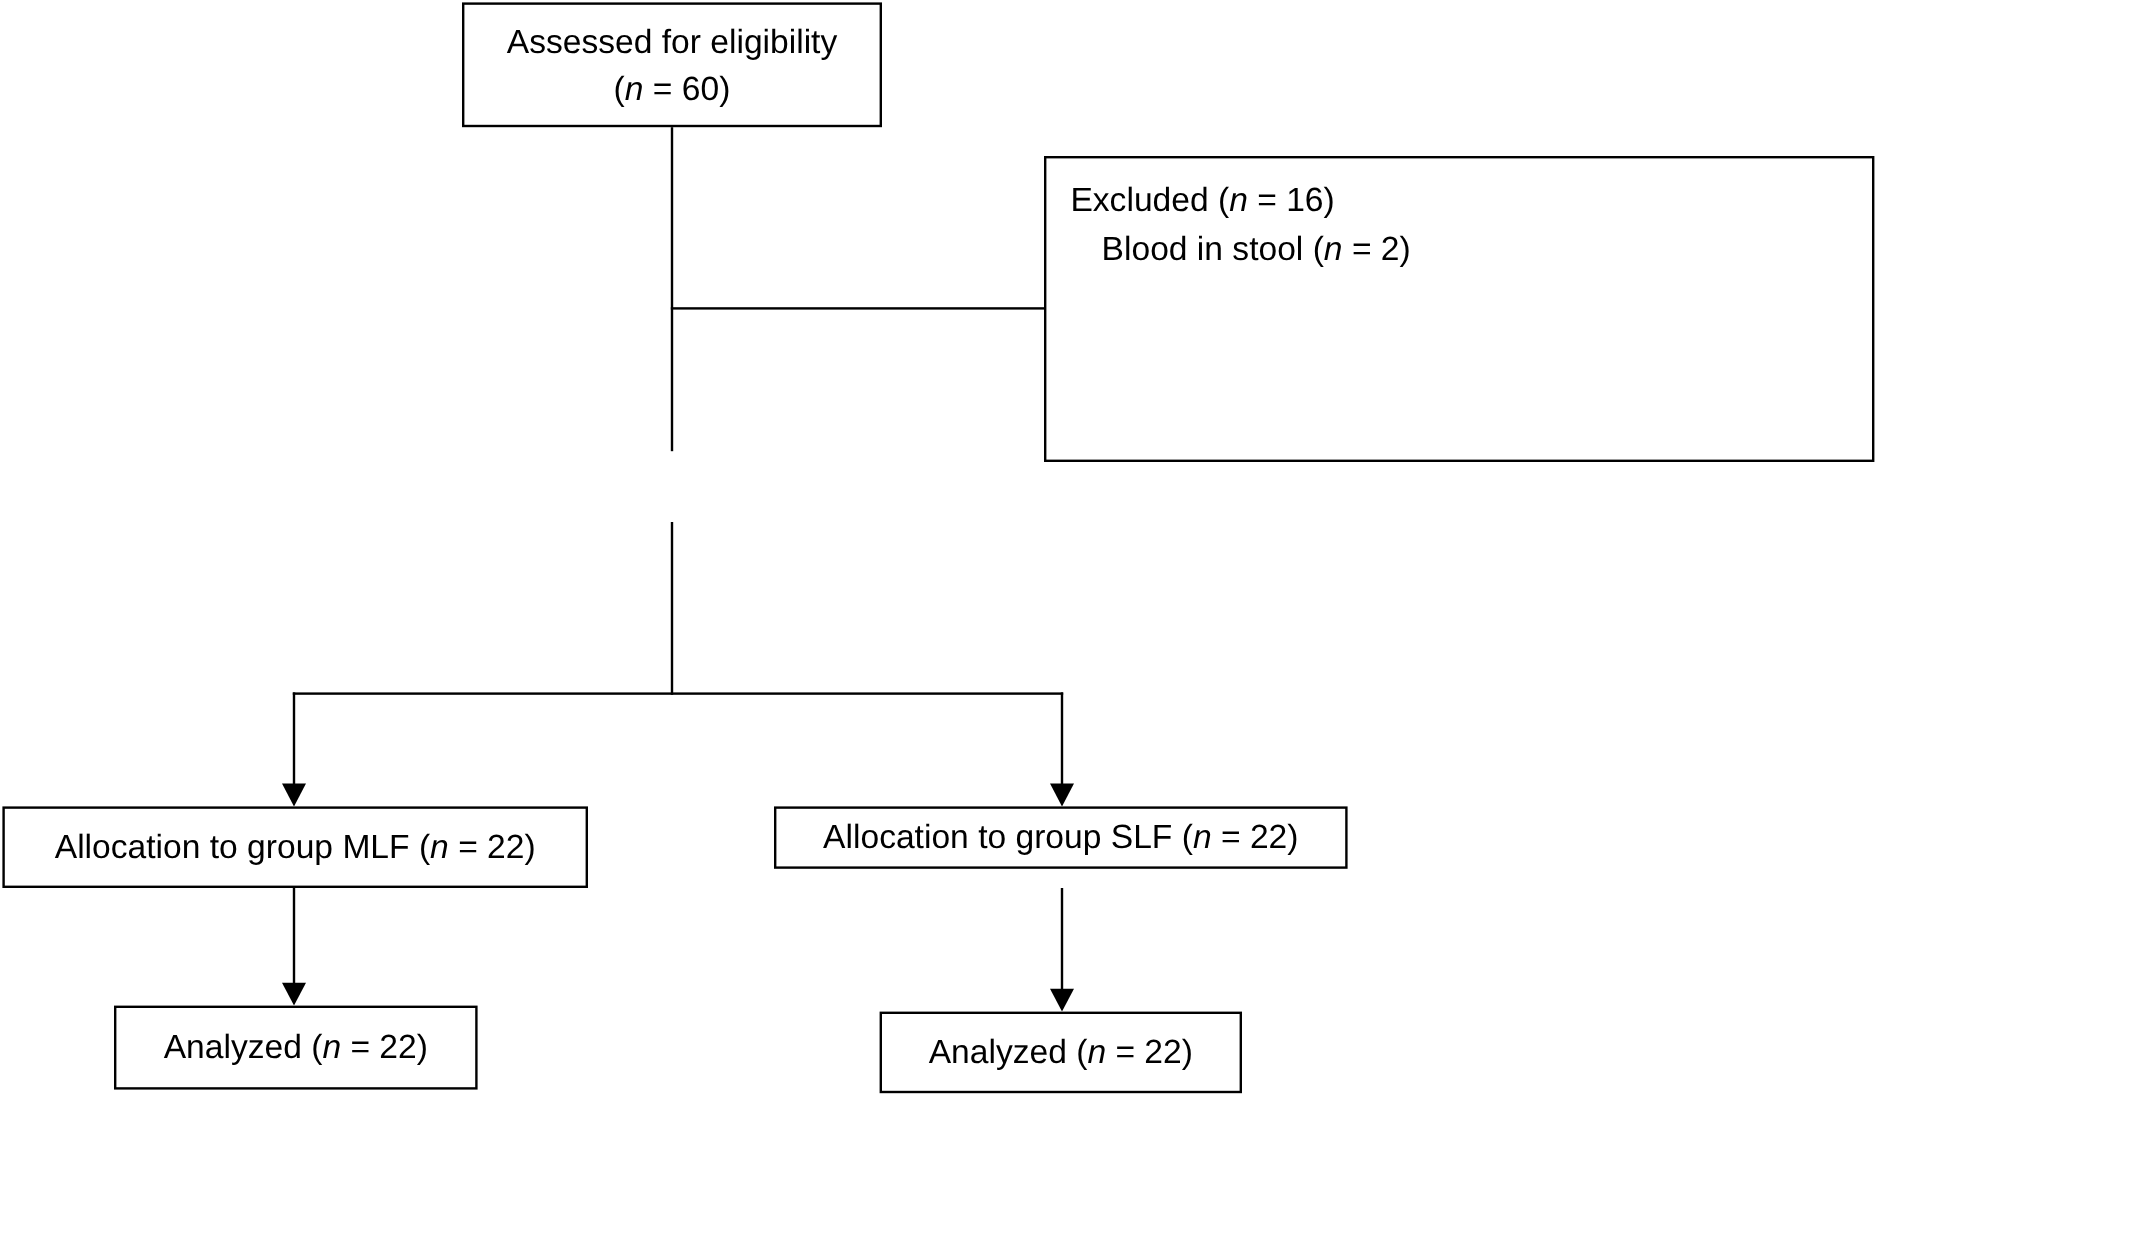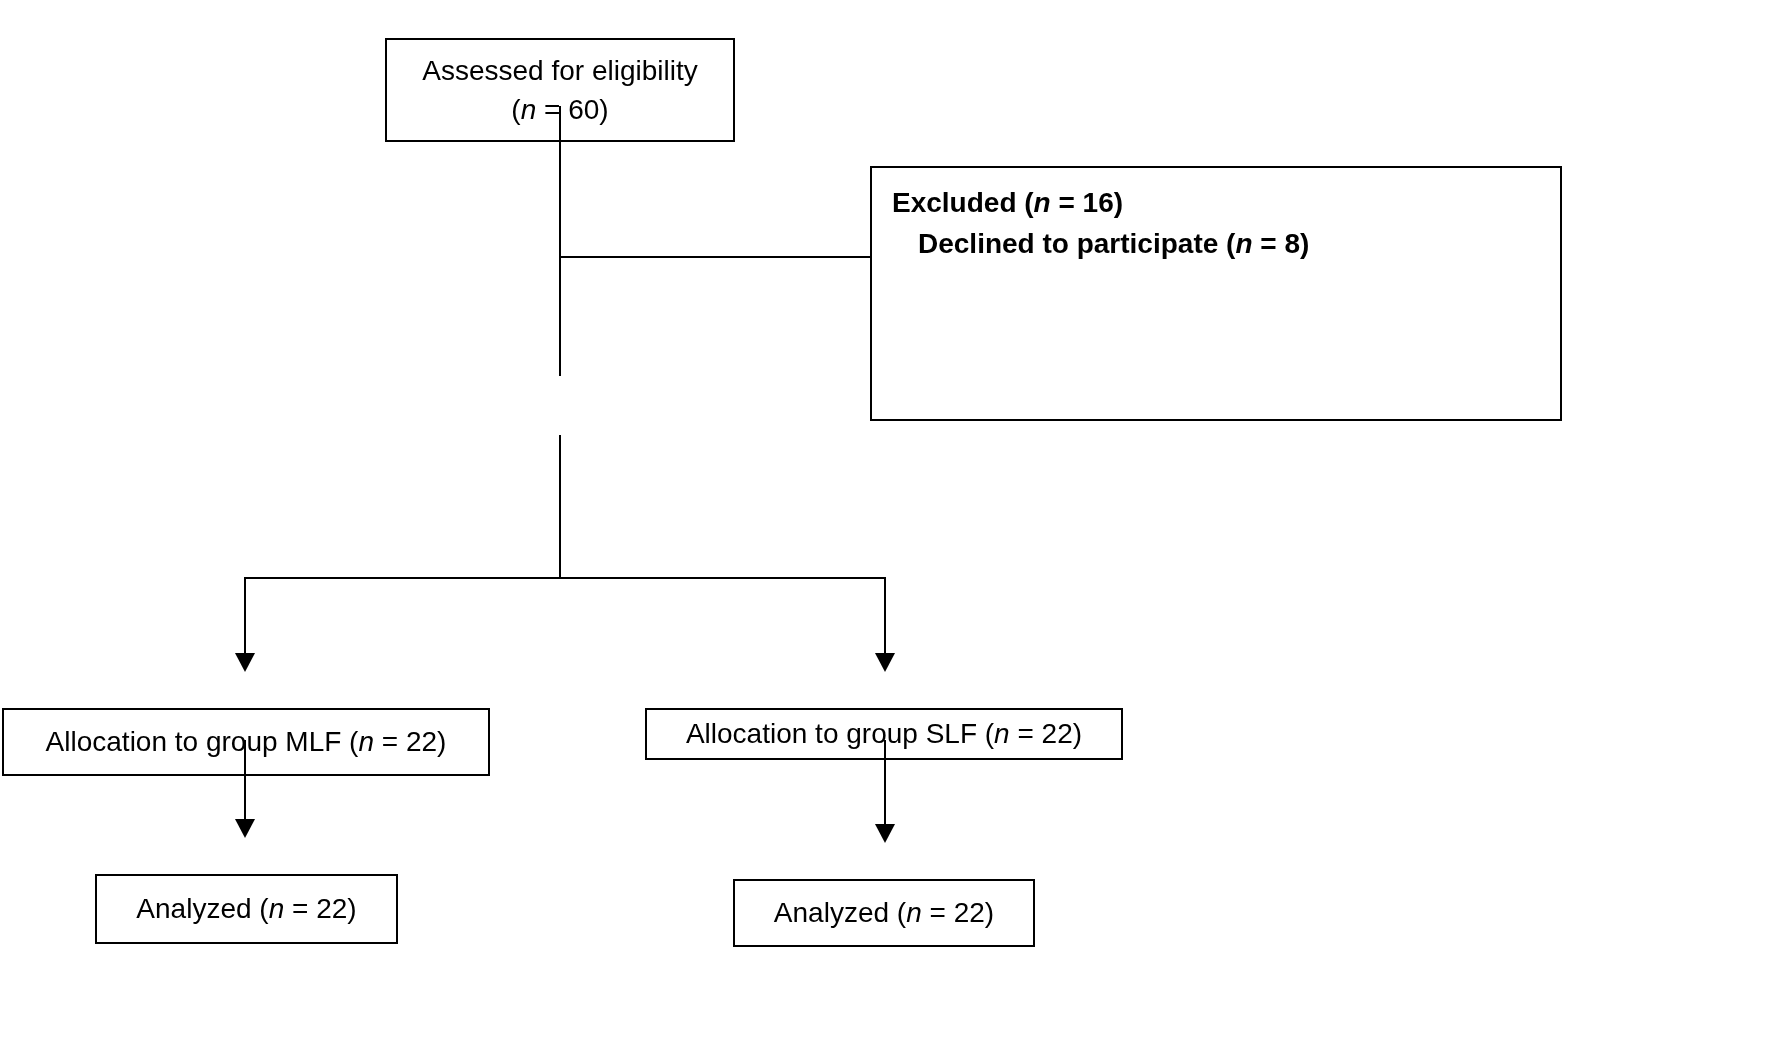--- a/index.html
+++ b/index.html
@@ -16,21 +16,20 @@
   .box {
     position: absolute;
     border: 2px solid #000;
     background: #fff;
     display: flex;
     flex-direction: column;
     align-items: center;
     justify-content: center;
     text-align: center;
     line-height: 1.4;
-    margin-top: 36px;
   }
   .box.left-align {
     display: block;
     text-align: left;
     padding: 14px 20px;
     line-height: 1.47;
   }
   .excluded-item { padding-left: 26px; }
   .line { position: absolute; background: #000; }
   .arrowhead {
@@ -49,23 +48,23 @@
 
   <div class="box" style="left:385px; top:2px; width:350px; height:104px;">
     <div>Assessed for eligibility</div>
     <div>(<i>n</i> = 60)</div>
   </div>
 
   <div class="line" style="left:559px; top:106px; width:2px; height:270px;"></div>
 
   <div class="line" style="left:559px; top:256px; width:311px; height:2px;"></div>
 
-  <div class="box left-align" style="left:870px; top:130px; width:692px; height:255px;font-weight:bold;">
+  <div class="box left-align" style="left:870px; top:130px; width:692px; height:255px;">
     <div>Excluded (<i>n</i> = 16)</div>
-    <div class="excluded-item">Declined to participate (<i>n</i> = 8)</div>
+    <div class="excluded-item">Blood in stool (<i>n</i> = 2)</div>
   </div>
 
 
   <div class="line" style="left:559px; top:435px; width:2px; height:144px;"></div>
 
   <div class="line" style="left:244px; top:577px; width:642px; height:2px;"></div>
 
   <div class="line" style="left:244px; top:577px; width:2px; height:78px;"></div>
   <div class="arrowhead" style="left:235px; top:653px;"></div>
 

